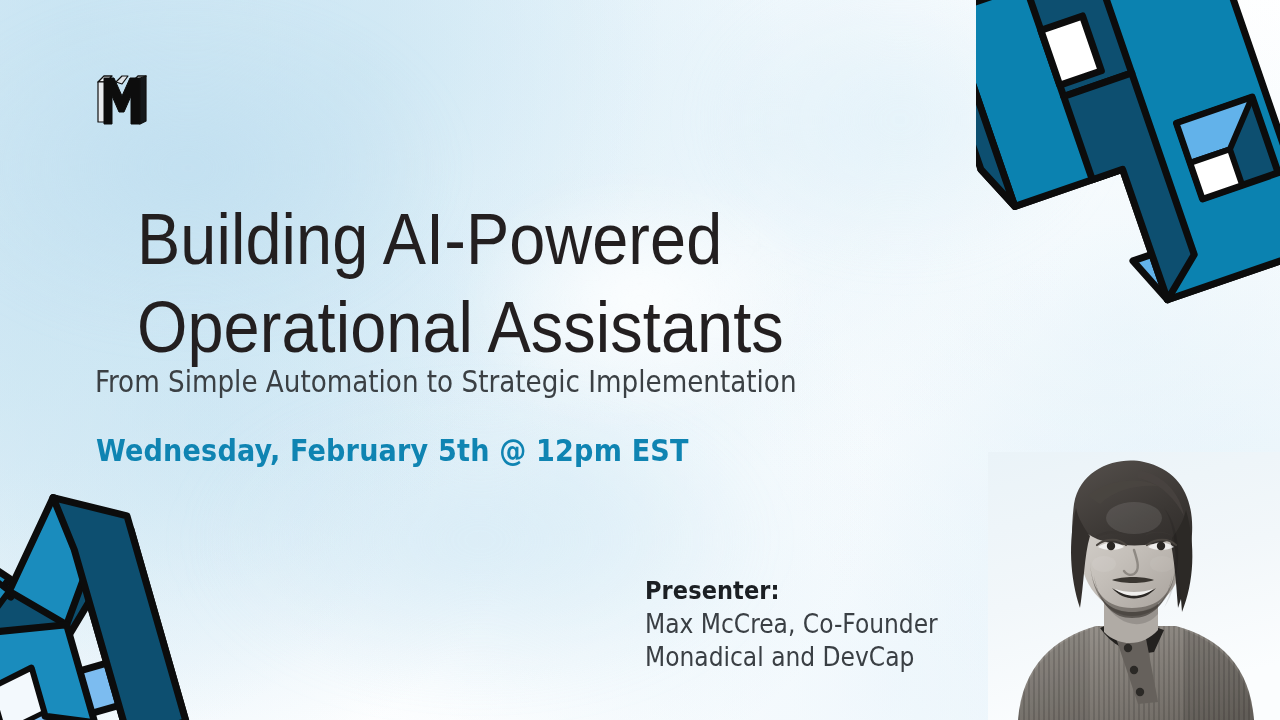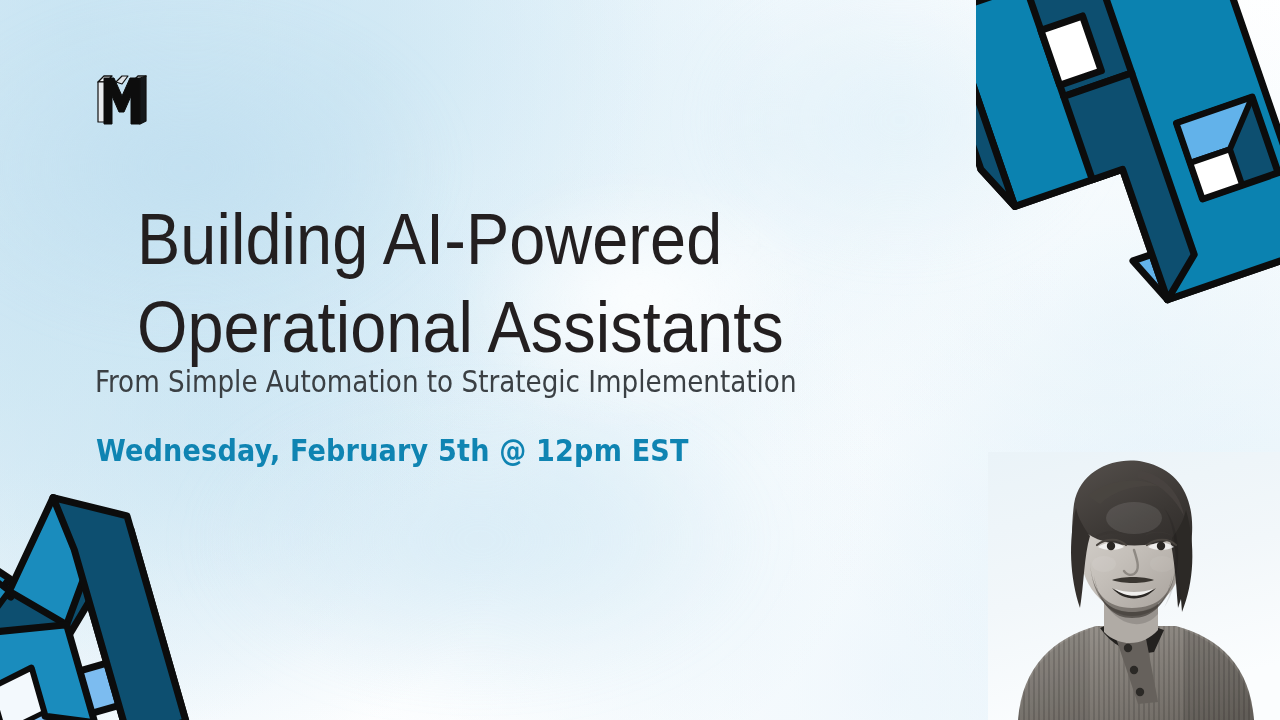--- a/index.html
+++ b/index.html
@@ -251,20 +251,25 @@
 
   <h1 id="headline">
     <span class="hl-line">Building AI-Powered</span>
     <span class="hl-line">Operational Assistants</span>
   </h1>
 
   <div id="subtitle">From Simple Automation to Strategic Implementation</div>
 
   <div id="event-date">Wednesday, February 5th @ 12pm EST</div>
 
+  <div id="presenter-block">
+    <span class="pb-heading">Presenter:</span>
+    <span class="pb-line">Max McCrea, Co-Founder</span>
+    <span class="pb-line">Monadical and DevCap</span>
+  </div>
 
   <div id="presenter-photo">
     <svg viewBox="0 0 292 268" width="292" height="268" aria-hidden="true">
       <defs>
         <linearGradient id="photoBg" x1="0" y1="0" x2="0.3" y2="1">
           <stop offset="0%" stop-color="#eaf3f8"></stop>
           <stop offset="55%" stop-color="#f2f7fa"></stop>
           <stop offset="100%" stop-color="#fbfdfe"></stop>
         </linearGradient>
         <linearGradient id="hairG" x1="0" y1="0" x2="0.4" y2="1">

